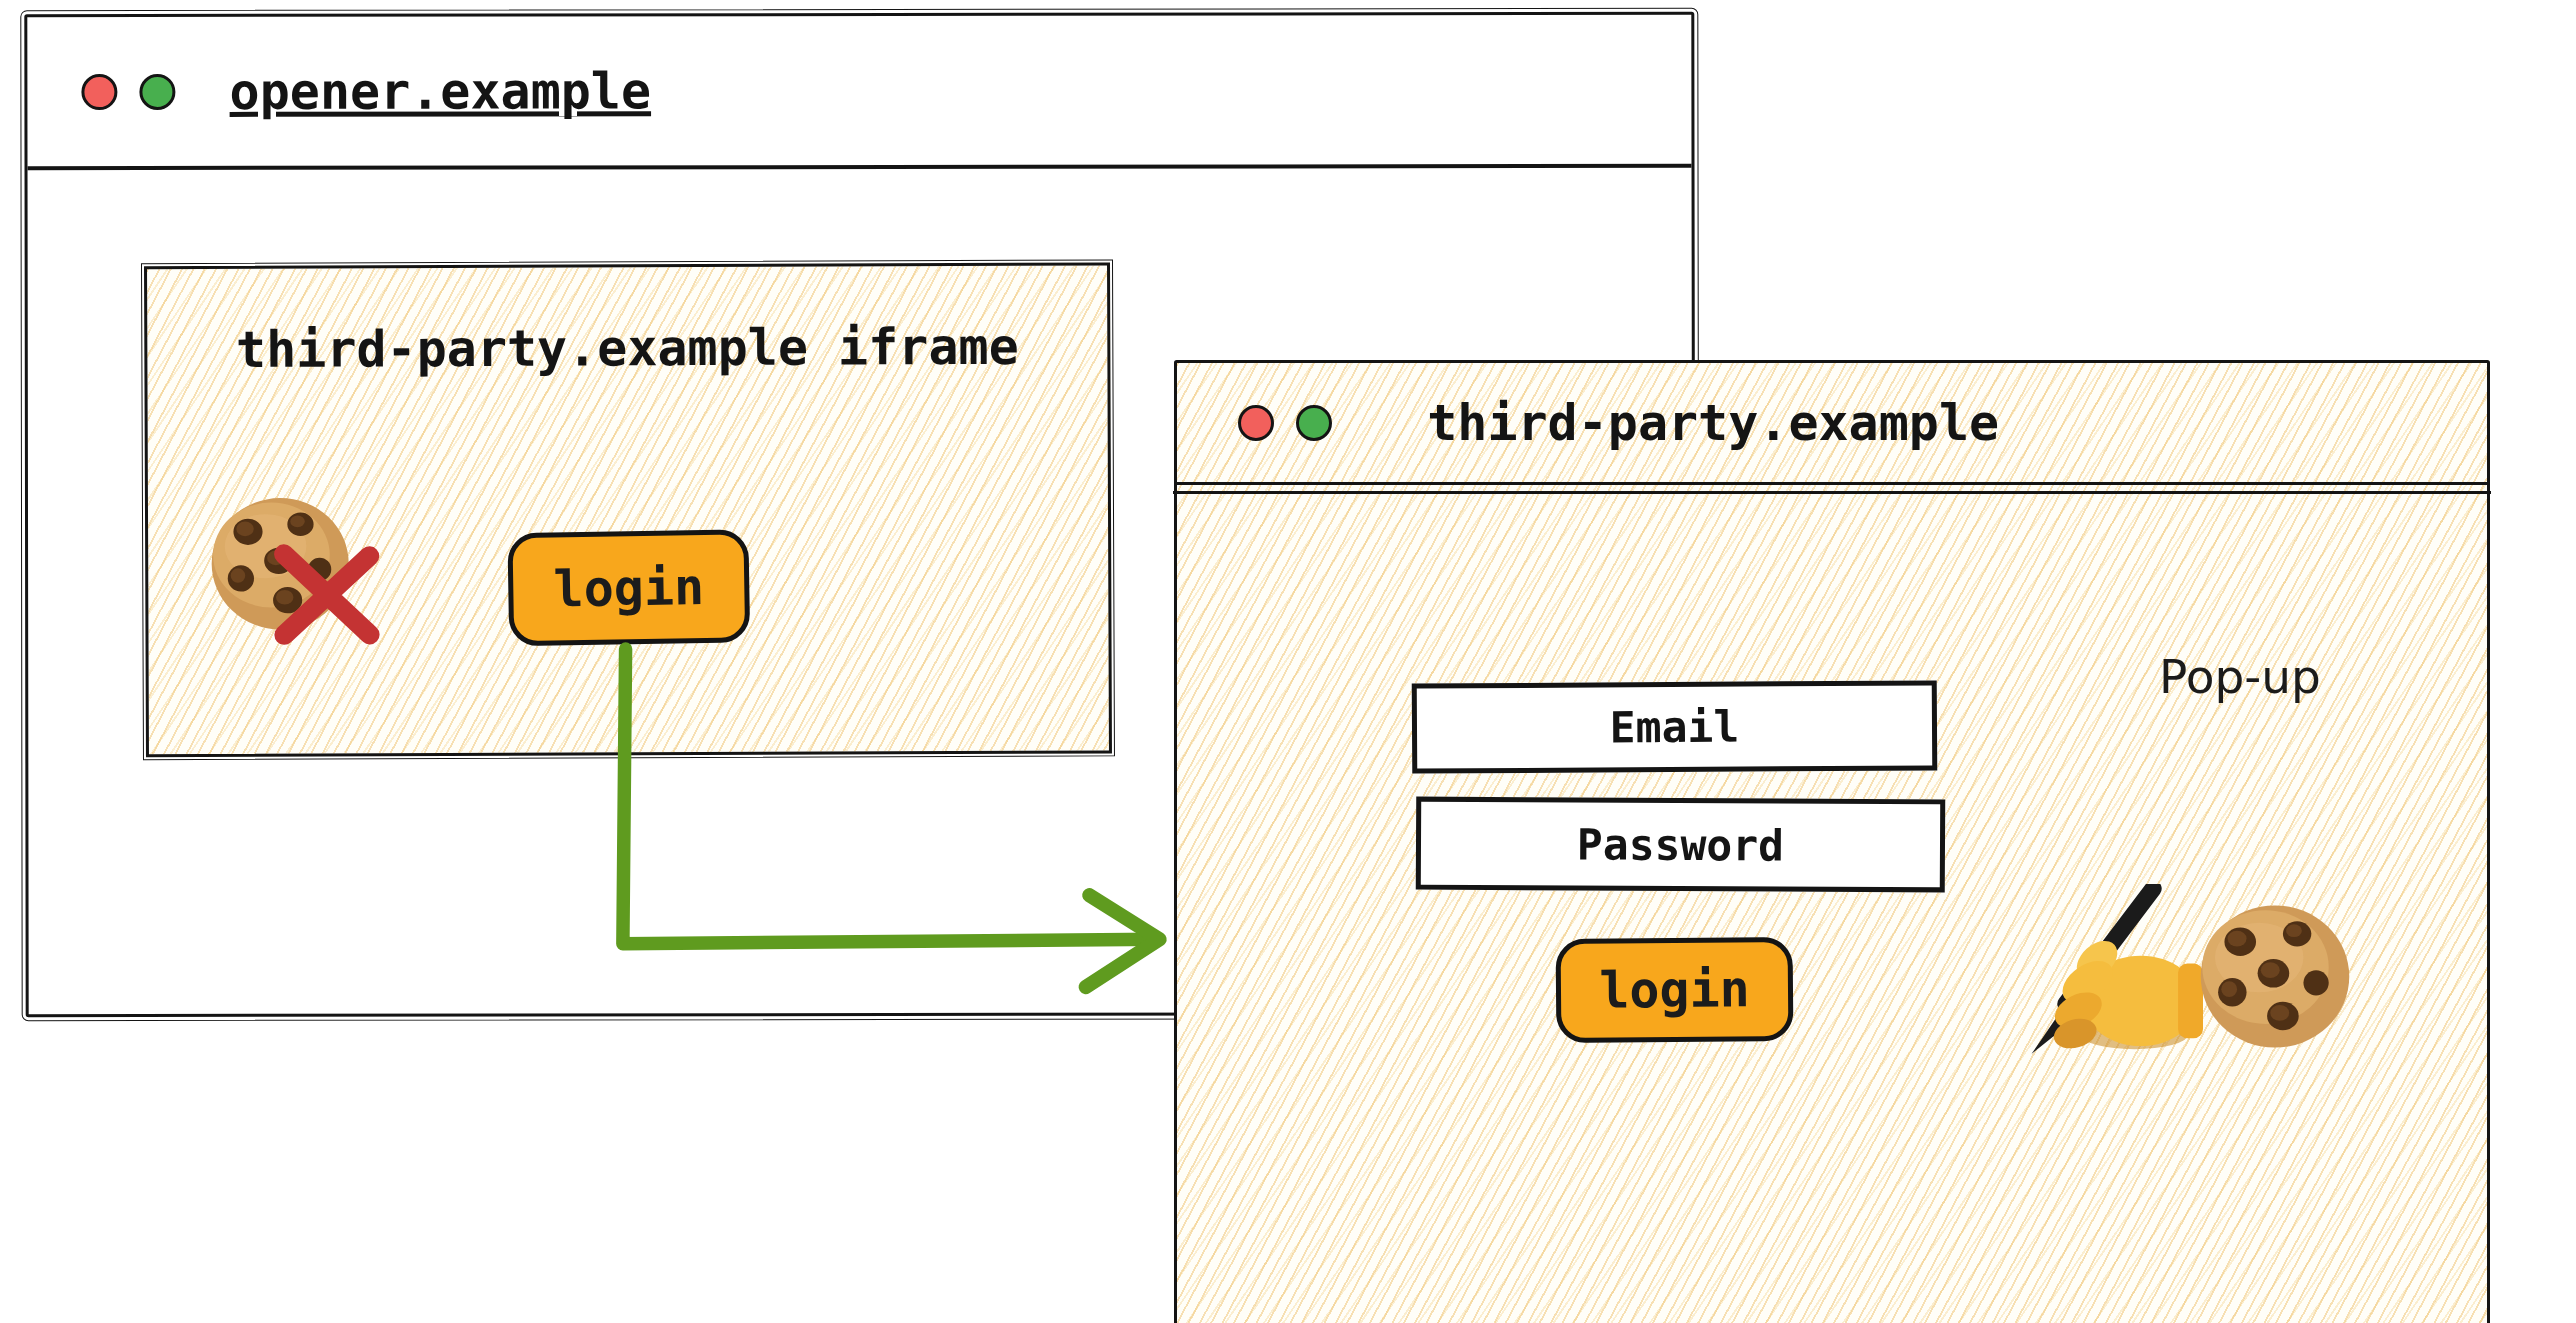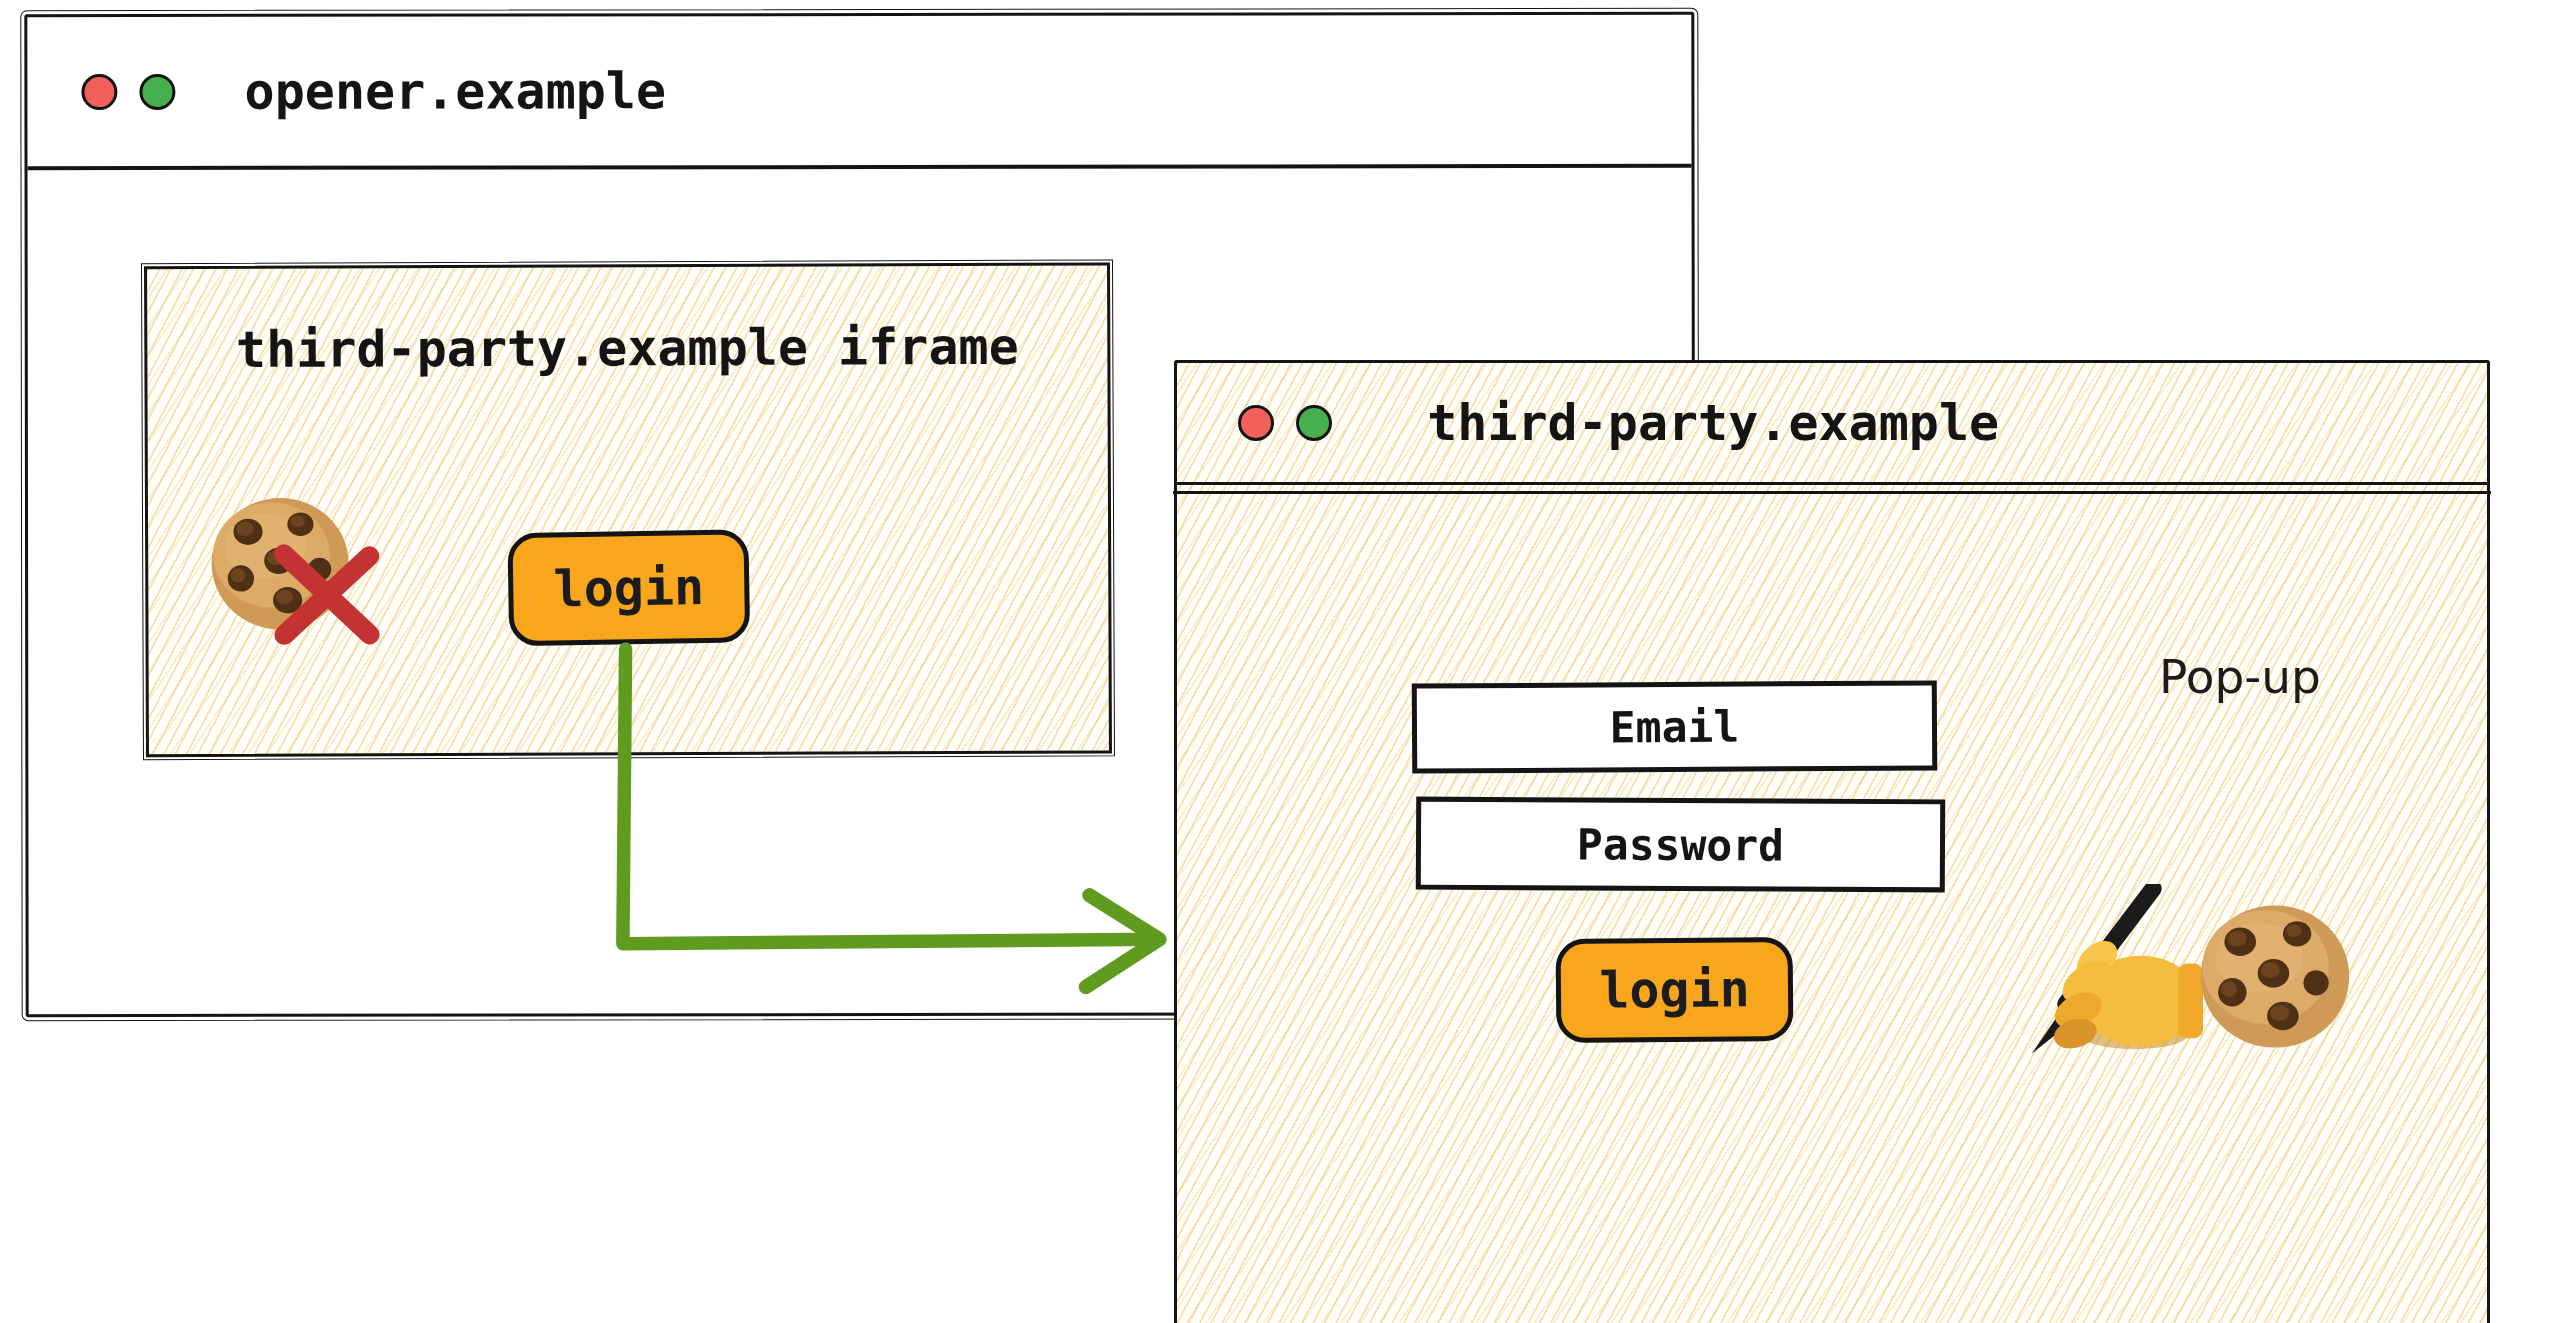--- a/index.html
+++ b/index.html
@@ -66,21 +66,21 @@
     flex: 0 0 auto;
   }
   .light.red   { background: #f2605c; }
   .light.green { background: #48af4e; }
   .win-title {
     font-size: 50px;
     font-weight: 700;
     white-space: nowrap;
     letter-spacing: 0px;
   }
-  .opener .win-title { margin-left: 48px; }
+  .opener .win-title { margin-left: 33px; text-decoration: underline; }
   .popup  .win-title { margin-left: 74px; }
 
   
   .iframe-box {
     position: absolute;
     left: 117px; top: 248px;
     width: 960px; height: 485px;
     border: 3.6px solid #141414;
     outline: 1.8px solid #141414;
     outline-offset: 2.7px;

